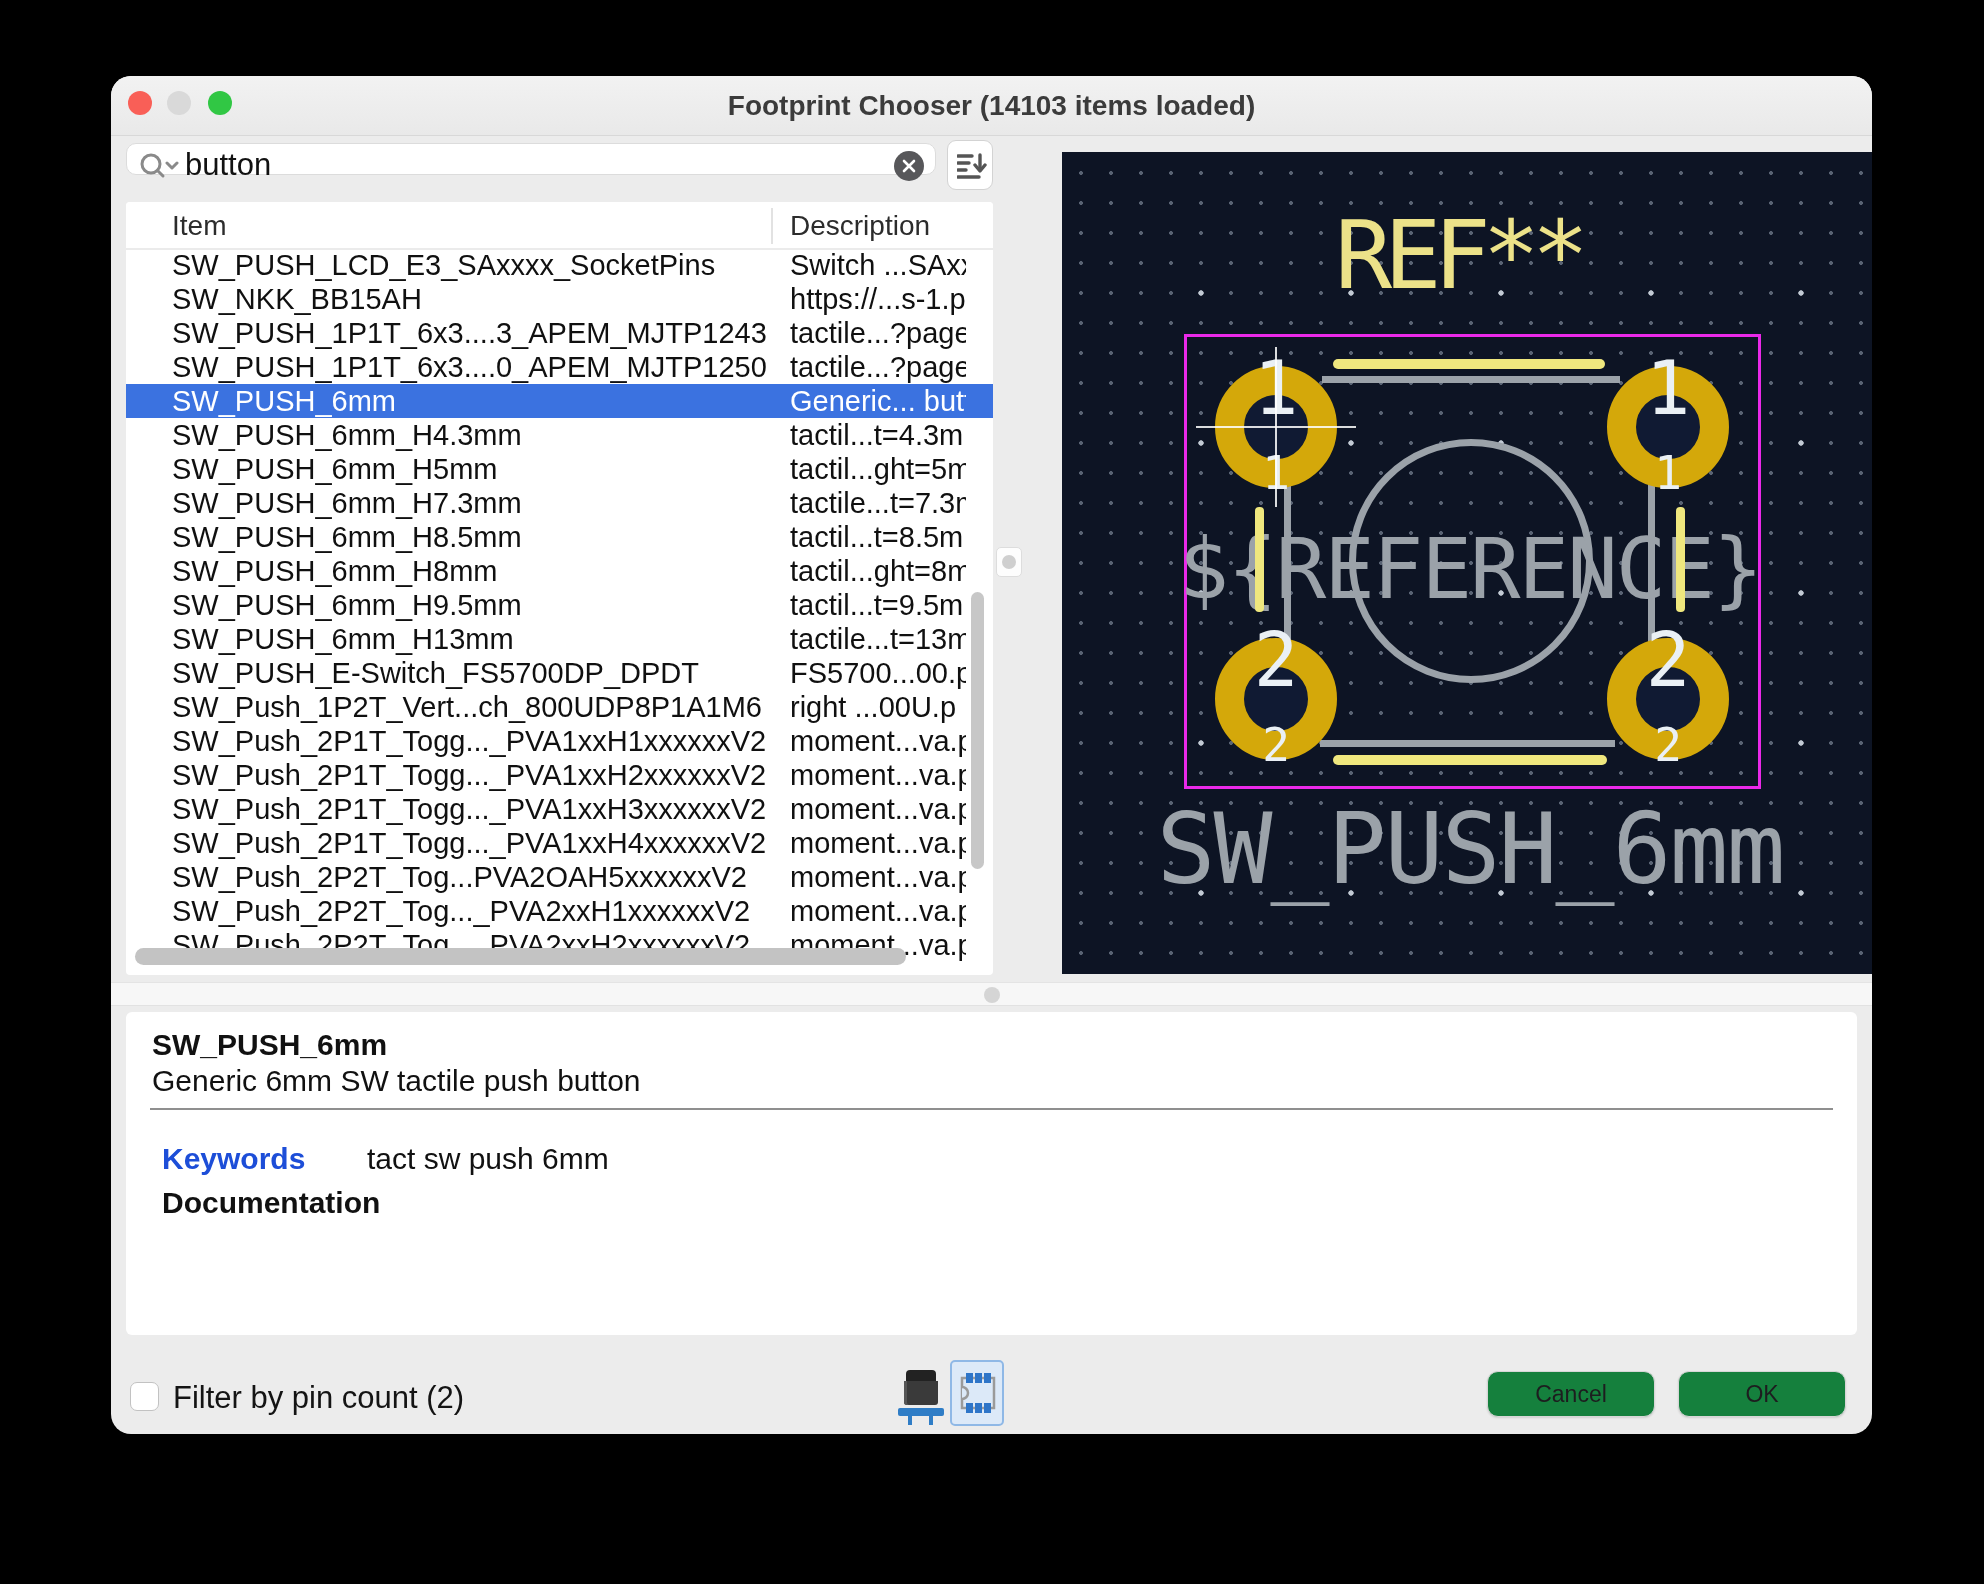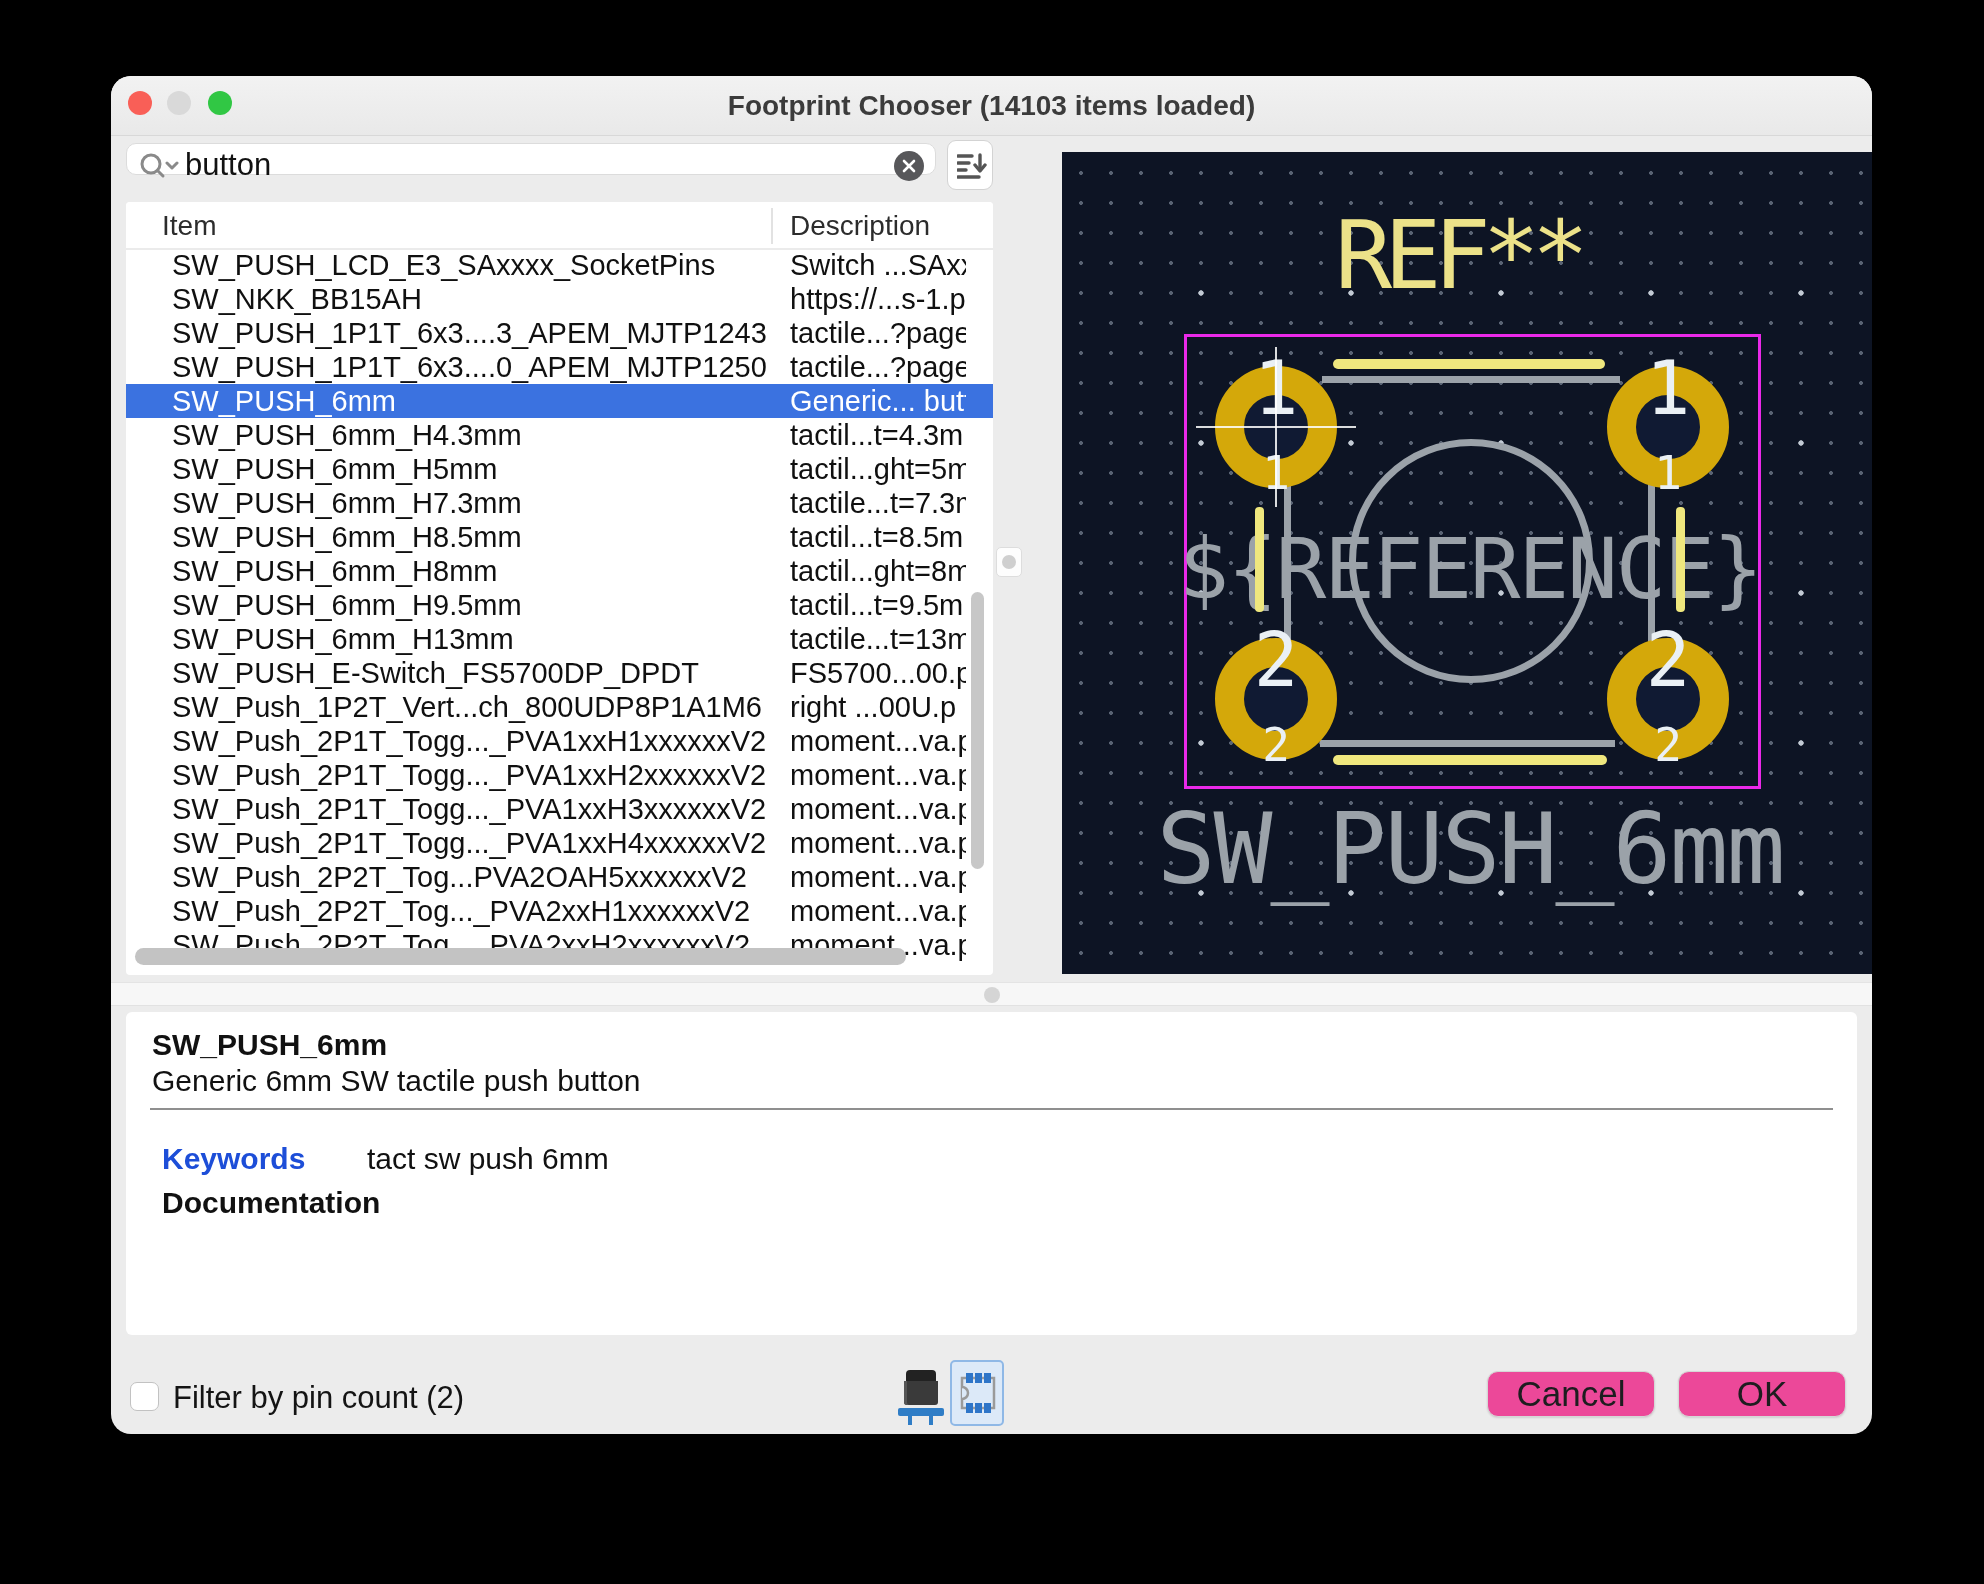--- a/index.html
+++ b/index.html
@@ -30,21 +30,21 @@
   .clear-btn svg { position:absolute; left:7px; top:7px; }
   .sort-btn { position:absolute; left:836px; top:64px; width:46px; height:50px;
               background:#fff; border:1px solid #d3d3d3; border-radius:9px; }
   .sort-btn svg { position:absolute; left:9px; top:11px; }
 
   
   .list-panel { position:absolute; left:15px; top:126px; width:867px; height:773px;
                 background:#fff; border-radius:4px; overflow:hidden; }
   .list-header { position:absolute; left:0; top:0; width:100%; height:48px; background:#fff;
                  border-bottom:2px solid #ebebeb; z-index:5; }
-  .col-item-label { position:absolute; left:36px; line-height:48px; font-size:28px; color:#2c2c2c; }
+  .col-item-label { position:absolute; left:46px; line-height:48px; font-size:28px; color:#2c2c2c; }
   .col-desc-label { position:absolute; left:664px; line-height:48px; font-size:28px; color:#2c2c2c; }
   .header-divider { position:absolute; left:645px; top:6px; width:2px; height:36px; background:#e2e2e2; }
   .rows { position:absolute; left:0; top:46px; width:100%; }
   .row { position:relative; width:100%; height:34px; white-space:nowrap; }
   .row .cell-item { position:absolute; left:46px; top:0; line-height:34px; font-size:29px; color:#101010; }
   .row .cell-desc { position:absolute; left:664px; top:0; width:176px; overflow:hidden;
                     line-height:34px; font-size:29px; color:#101010; }
   .row.selected { background:#3b72e0; }
   .row.selected .cell-item, .row.selected .cell-desc { color:#fff; }
   .vscrollbar { position:absolute; left:845px; top:390px; width:13px; height:277px;
@@ -124,22 +124,22 @@
                 border-radius:4px 4px 0 0; }
   .btn3d-body { position:absolute; left:6px; top:11px; width:34px; height:24px; background:#3a3a3a;
                 border-radius:0 0 3px 3px; box-shadow:inset 3px 0 0 #555; }
   .btn3d-base { position:absolute; left:0; top:38px; width:46px; height:8px; background:#2f7dc6;
                 border-radius:2px; }
   .btn3d-pin1 { position:absolute; left:10px; top:46px; width:4px; height:9px; background:#2f7dc6; }
   .btn3d-pin2 { position:absolute; left:31px; top:46px; width:4px; height:9px; background:#2f7dc6; }
   .icon-fp-toggle { position:absolute; left:839px; top:1284px; width:54px; height:66px;
                     background:#dce9f8; border:2px solid #8fb8e6; border-radius:5px; }
   .icon-fp-toggle svg { position:absolute; left:6px; top:8px; }
-  .btn { position:absolute; top:1295px; height:46px; background:#ec4899; border:1px solid #d6d6d6;
-         border-radius:11px; text-align:center; line-height:44px; font-size:35px; color:#1d1d1f;
+  .btn { position:absolute; top:1295px; height:46px; background:#15803d; border:1px solid #d6d6d6;
+         border-radius:11px; text-align:center; line-height:44px; font-size:23px; color:#1d1d1f;
          box-shadow:0 1px 2px rgba(0,0,0,.12); }
   .btn-cancel { left:1376px; width:168px; }
   .btn-ok     { left:1567px; width:168px; }
 </style>
 </head>
 <body>
 
 <div class="window">
 
   <div class="titlebar">

